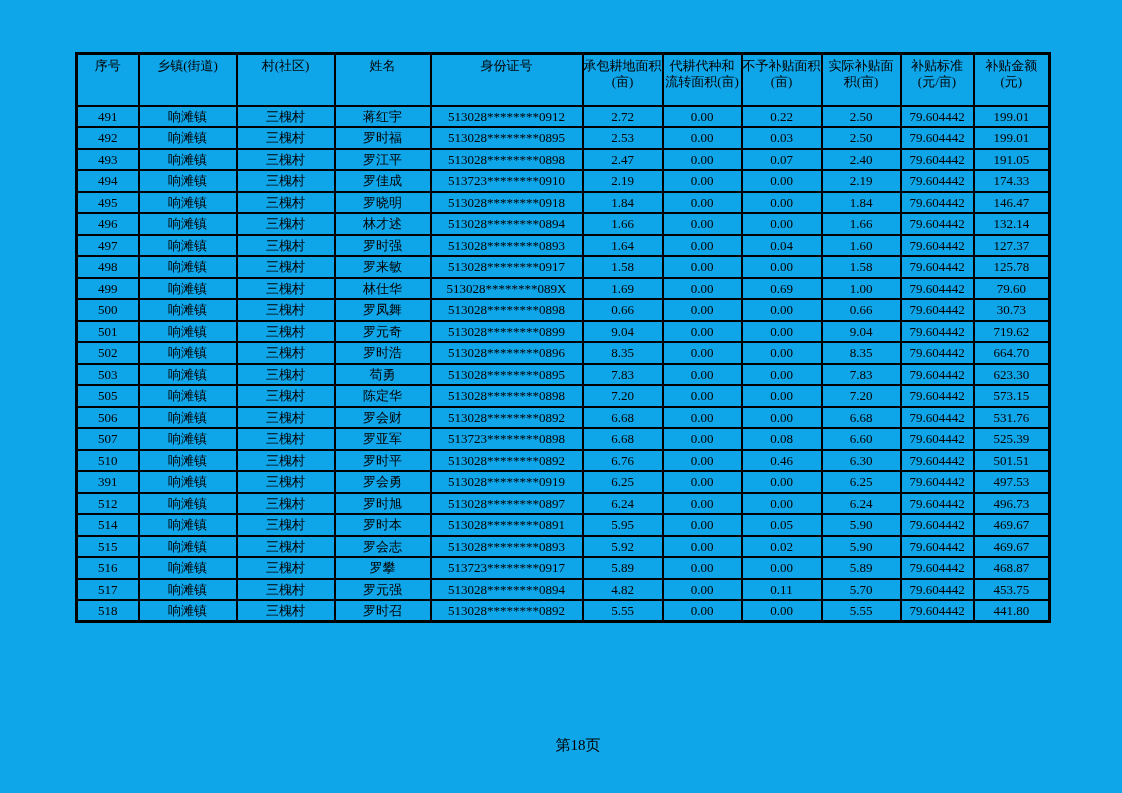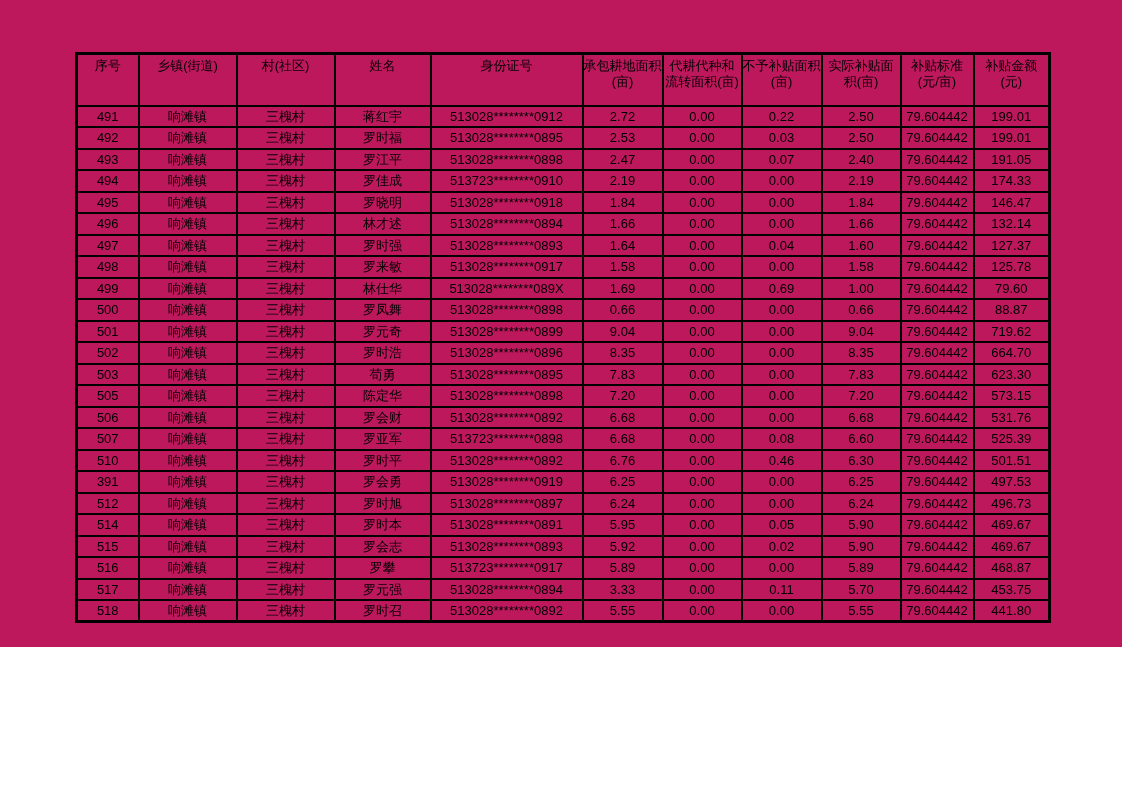--- a/index.html
+++ b/index.html
@@ -1,22 +1,22 @@
 <!DOCTYPE html>
 <html><head>
 <meta charset="utf-8">
 <style>
   * { margin: 0; padding: 0; box-sizing: border-box; }
   html, body { background: #ffffff; }
   .page {
     position: relative;
     width: 1122px;
-    height: 647px;
-    background: #be185d;
-    font-family: Liberation Sans, sans-serif;
+    height: 793px;
+    background: #0ea5e9;
+    font-family: Liberation Serif, serif;
     color: #000000;
   }
   table.subsidy {
     position: absolute;
     left: 75px;
     top: 52px;
     width: 973px;
     border-collapse: collapse;
     table-layout: fixed;
     border: 3px solid #000000;
@@ -209,21 +209,21 @@
           <td>500</td>
           <td>响滩镇</td>
           <td>三槐村</td>
           <td>罗凤舞</td>
           <td>513028********0898</td>
           <td>0.66</td>
           <td>0.00</td>
           <td>0.00</td>
           <td>0.66</td>
           <td>79.604442</td>
-          <td>88.87</td>
+          <td>30.73</td>
         </tr>
         <tr>
           <td>501</td>
           <td>响滩镇</td>
           <td>三槐村</td>
           <td>罗元奇</td>
           <td>513028********0899</td>
           <td>9.04</td>
           <td>0.00</td>
           <td>0.00</td>
@@ -373,21 +373,21 @@
           <td>5.89</td>
           <td>79.604442</td>
           <td>468.87</td>
         </tr>
         <tr>
           <td>517</td>
           <td>响滩镇</td>
           <td>三槐村</td>
           <td>罗元强</td>
           <td>513028********0894</td>
-          <td>3.33</td>
+          <td>4.82</td>
           <td>0.00</td>
           <td>0.11</td>
           <td>5.70</td>
           <td>79.604442</td>
           <td>453.75</td>
         </tr>
         <tr>
           <td>518</td>
           <td>响滩镇</td>
           <td>三槐村</td>

